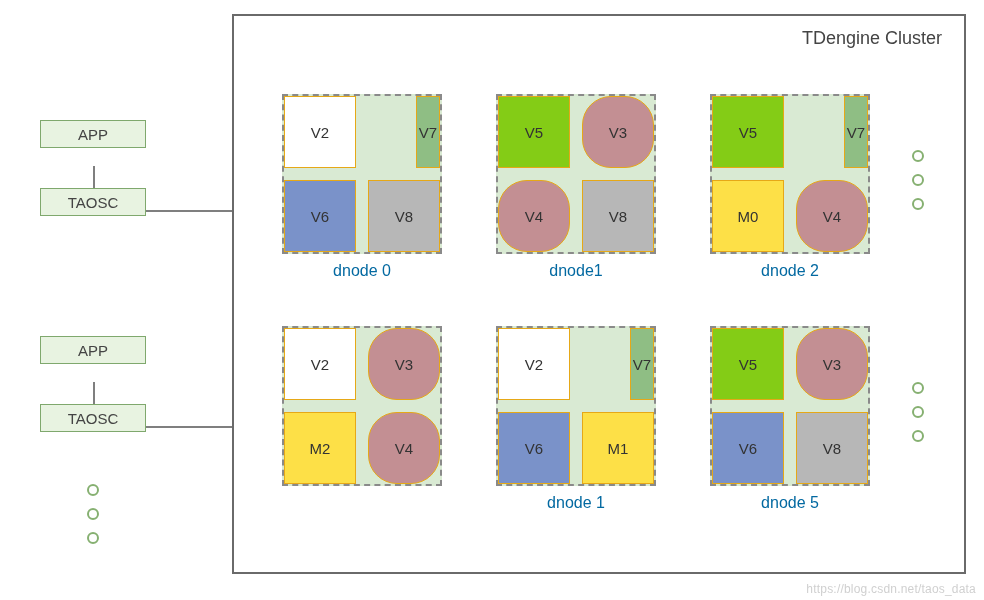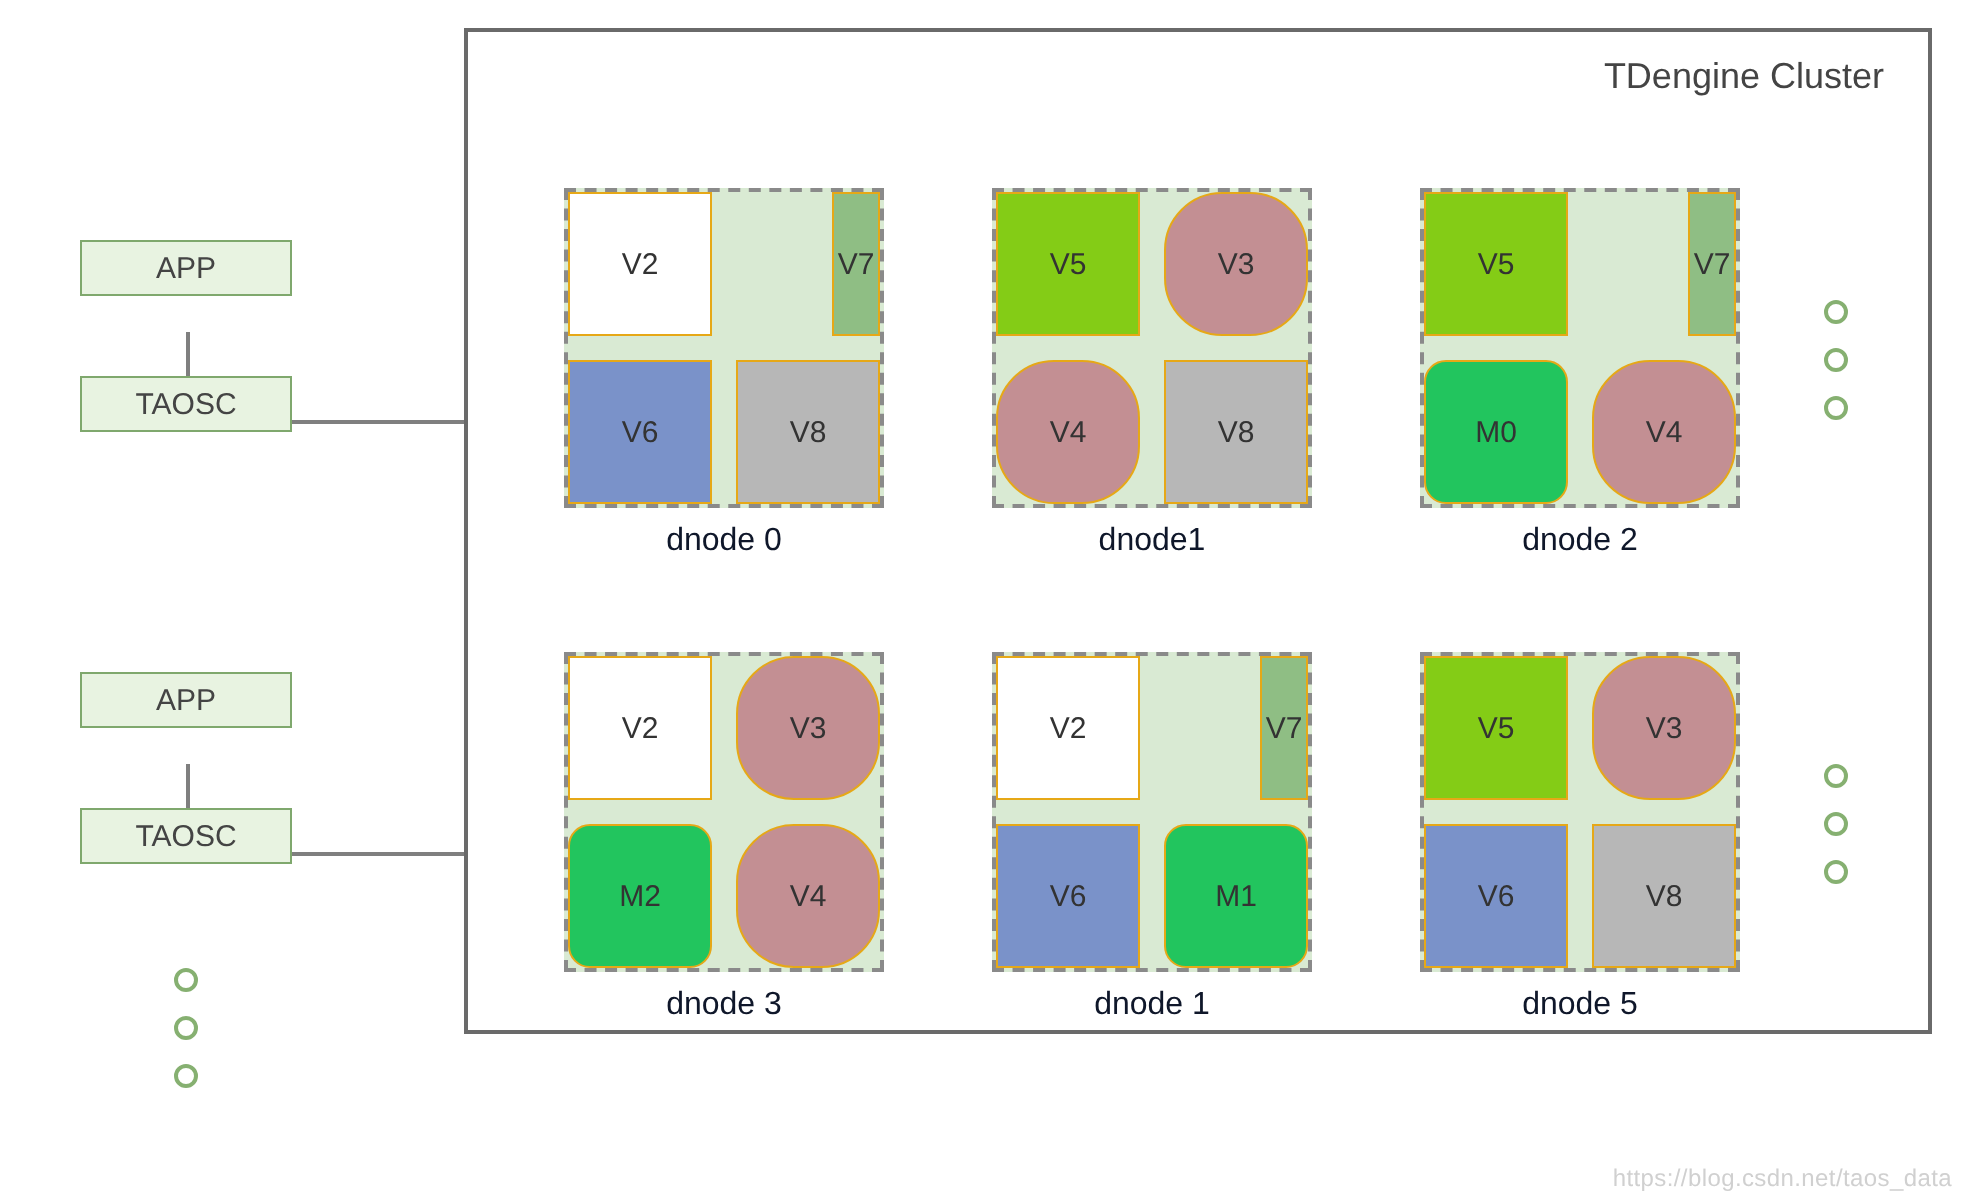--- a/index.html
+++ b/index.html
@@ -11,21 +11,21 @@
     width: 984px;
     height: 600px;
     position: relative;
   }
   .canvas { position: absolute; inset: 0; }
   .cluster {
     position: absolute;
     left: 232px;
     top: 14px;
     width: 734px;
-    height: 503px;
+    height: 560px;
     border: 2px solid #6a6a6a;
   }
   .cluster-title {
     position: absolute;
     top: 12px;
     right: 22px;
     font-size: 18px;
     color: #444;
   }
   .dnode-wrap { position: absolute; text-align: center; }
@@ -35,37 +35,37 @@
     background: #d9ead3;
     border: 2px dashed #8a8a8a;
     display: grid;
     grid-template-columns: 1fr 1fr;
     grid-template-rows: 1fr 1fr;
     gap: 12px;
   }
   .dnode-label {
     margin-top: 8px;
     font-size: 16px;
-    color: #0f172a;
+    color: #0369a1;
   }
   .cell {
     border: 1.5px solid #e6a817;
     display: flex;
     align-items: center;
     justify-content: center;
     font-size: 15px;
     color: #333;
   }
   .c-white  { background: #ffffff; }
   .c-green  { background: #8fbe84; margin-left: 48px; }
   .c-blue   { background: #7a92c9; }
   .c-grey   { background: #b7b7b7; }
   .c-teal   { background: #84cc16; }
   .c-mauve  { background: #c38f93; border-radius: 29px; }
-  .c-orange { background: #22c55e; border-radius: 11px; }
+  .c-orange { background: #fde047; }
 
   .lbox {
     position: absolute;
     width: 106px;
     height: 28px;
     background: #e8f3e1;
     border: 1.5px solid #7fa86d;
     display: flex;
     align-items: center;
     justify-content: center;
@@ -200,21 +200,20 @@
         <div class="cell c-mauve">
             <span>V3</span>
           </div>
         <div class="cell c-orange">
             <span>M2</span>
           </div>
         <div class="cell c-mauve">
             <span>V4</span>
           </div>
       </div>
-      <div class="dnode-label">dnode 3</div>
     </div>
 
     <div class="dnode-wrap" style="left:262px; top:310px;">
       <div class="dnode">
         <div class="cell c-white">
             <span>V2</span>
           </div>
         <div class="cell c-green">
             <span>V7</span>
           </div>

